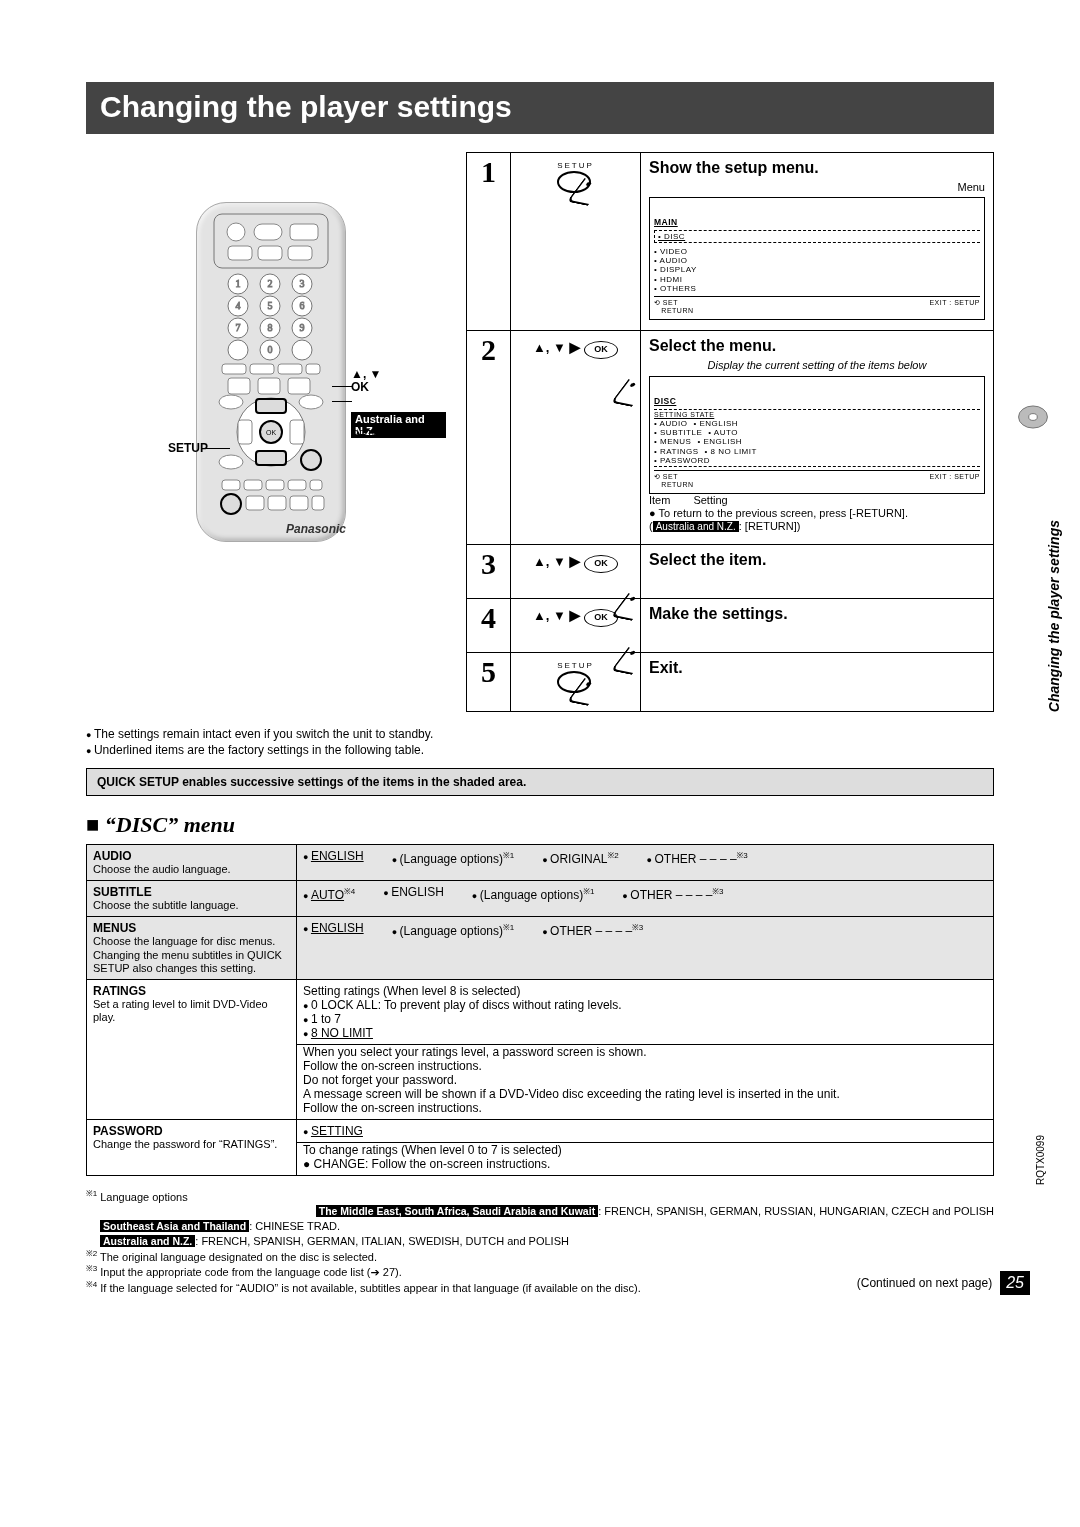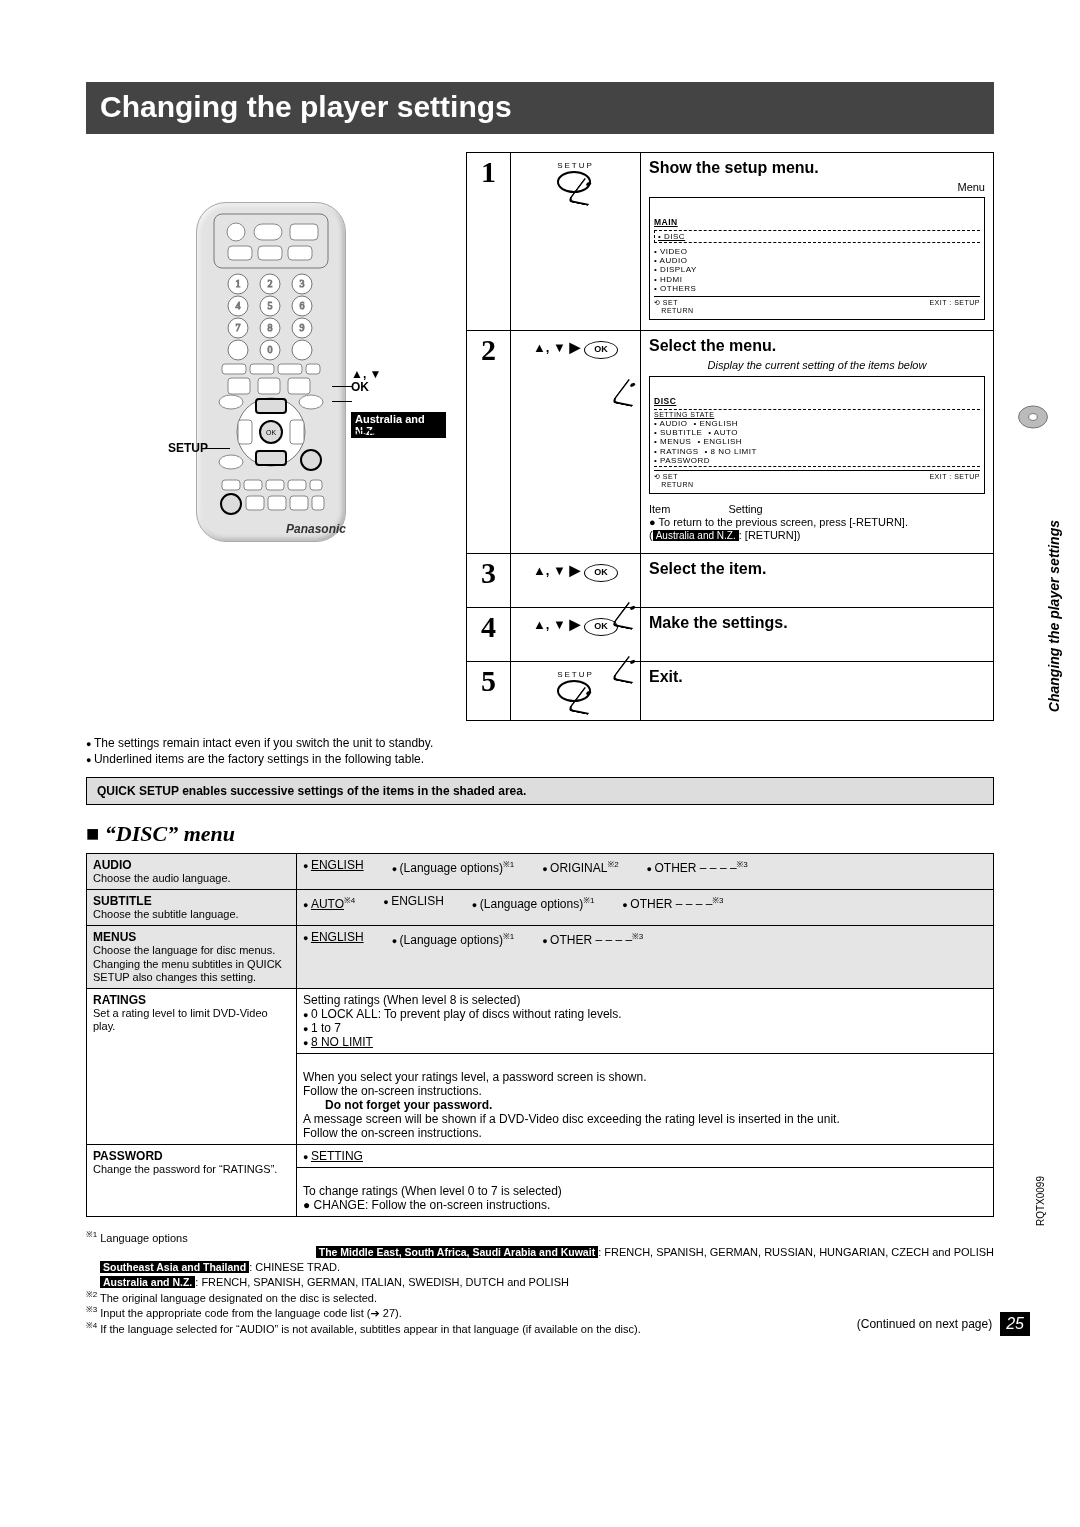--- a/index.html
+++ b/index.html
@@ -158,21 +158,21 @@
   }
   table.disc td.label-col { width:210px; }
   .row-title { font-weight:bold; }
   .row-desc  { font-size:11px; line-height:1.2; }
   .opt-cell  { display:flex; flex-wrap:wrap; gap:4px 28px; }
   .opt span  { white-space:nowrap; }
   .opt .dot::before { content:"● "; font-size:9px; }
   .ul { text-decoration:underline; }
   .sup { font-size:8px; vertical-align:super; }
   .shaded { background:#e5e5e5; }
-  .subdiv { border-top:1px solid #000; margin:4px -6px 0 -6px; padding:16px 6px 0 6px; }
+  .subdiv { border-top:1px solid #000; margin:4px -6px 0 -6px; padding:0 6px 0 6px; }
 
   
   .fn { font-size:11px; line-height:1.35; margin-top:13px; }
   .fn .tag { font-size:8px; vertical-align:super; font-family:Arial; }
   .blk { background:#000; color:#fff; padding:0 3px; font-size:10.5px; font-weight:bold; }
 
   .pager { position:absolute; right:50px; bottom:40px; display:flex; align-items:center; gap:8px; font-size:12px; }
   .pagenum { background:#000; color:#fff; font-size:16px; font-style:italic; padding:3px 6px; }
 
   
@@ -351,21 +351,21 @@
                     </div>
               <div class="osd-row">
                       <span class="osd-bullet">PASSWORD</span>
                     </div>
             </div>
             <div class="osd-foot">
               <span>⟲ <span>SET</span><br>&nbsp;&nbsp;&nbsp;RETURN</span>
               <span>EXIT : SETUP</span>
             </div>
           </div>
-          <div class="step-note" style="display:flex;gap:58px;margin-top:9px;">
+          <div class="step-note" style="display:flex;gap:23px;margin-top:0;">
             <span>Item</span>
             <span>Setting</span>
           </div>
           <div class="step-note">● <span>To return to the previous screen, press [-RETURN].</span></div>
           <div class="step-note">(<span class="ausbox">Australia and N.Z.</span><span>: [RETURN])</span></div>
         </td>
       </tr>
 
       <tr>
         <td class="num">3</td>
@@ -464,21 +464,21 @@
     <td>
       <div>Setting ratings (When level 8 is selected)</div>
       <div class="opt">
         <div><span class="dot"></span><span>0 LOCK ALL: To prevent play of discs without rating levels.</span></div>
         <div><span class="dot"></span><span>1 to 7</span></div>
         <div><span class="dot"></span><span class="ul">8 NO LIMIT</span></div>
       </div>
       <div class="subdiv">
         <div>When you select your ratings level, a password screen is shown.</div>
         <div>Follow the on-screen instructions.</div>
-        <div style="font-weight:bold;margin-left:22px;">Do not forget your password.</div>
+        <div style="font-weight:normal;">Do not forget your password.</div>
         <div>A message screen will be shown if a DVD-Video disc exceeding the rating level is inserted in the unit.</div>
         <div>Follow the on-screen instructions.</div>
       </div>
     </td>
   </tr>
 
   <tr>
     <td class="label-col">
       <div class="row-title">PASSWORD</div>
       <div class="row-desc">Change the password for “RATINGS”.</div>

